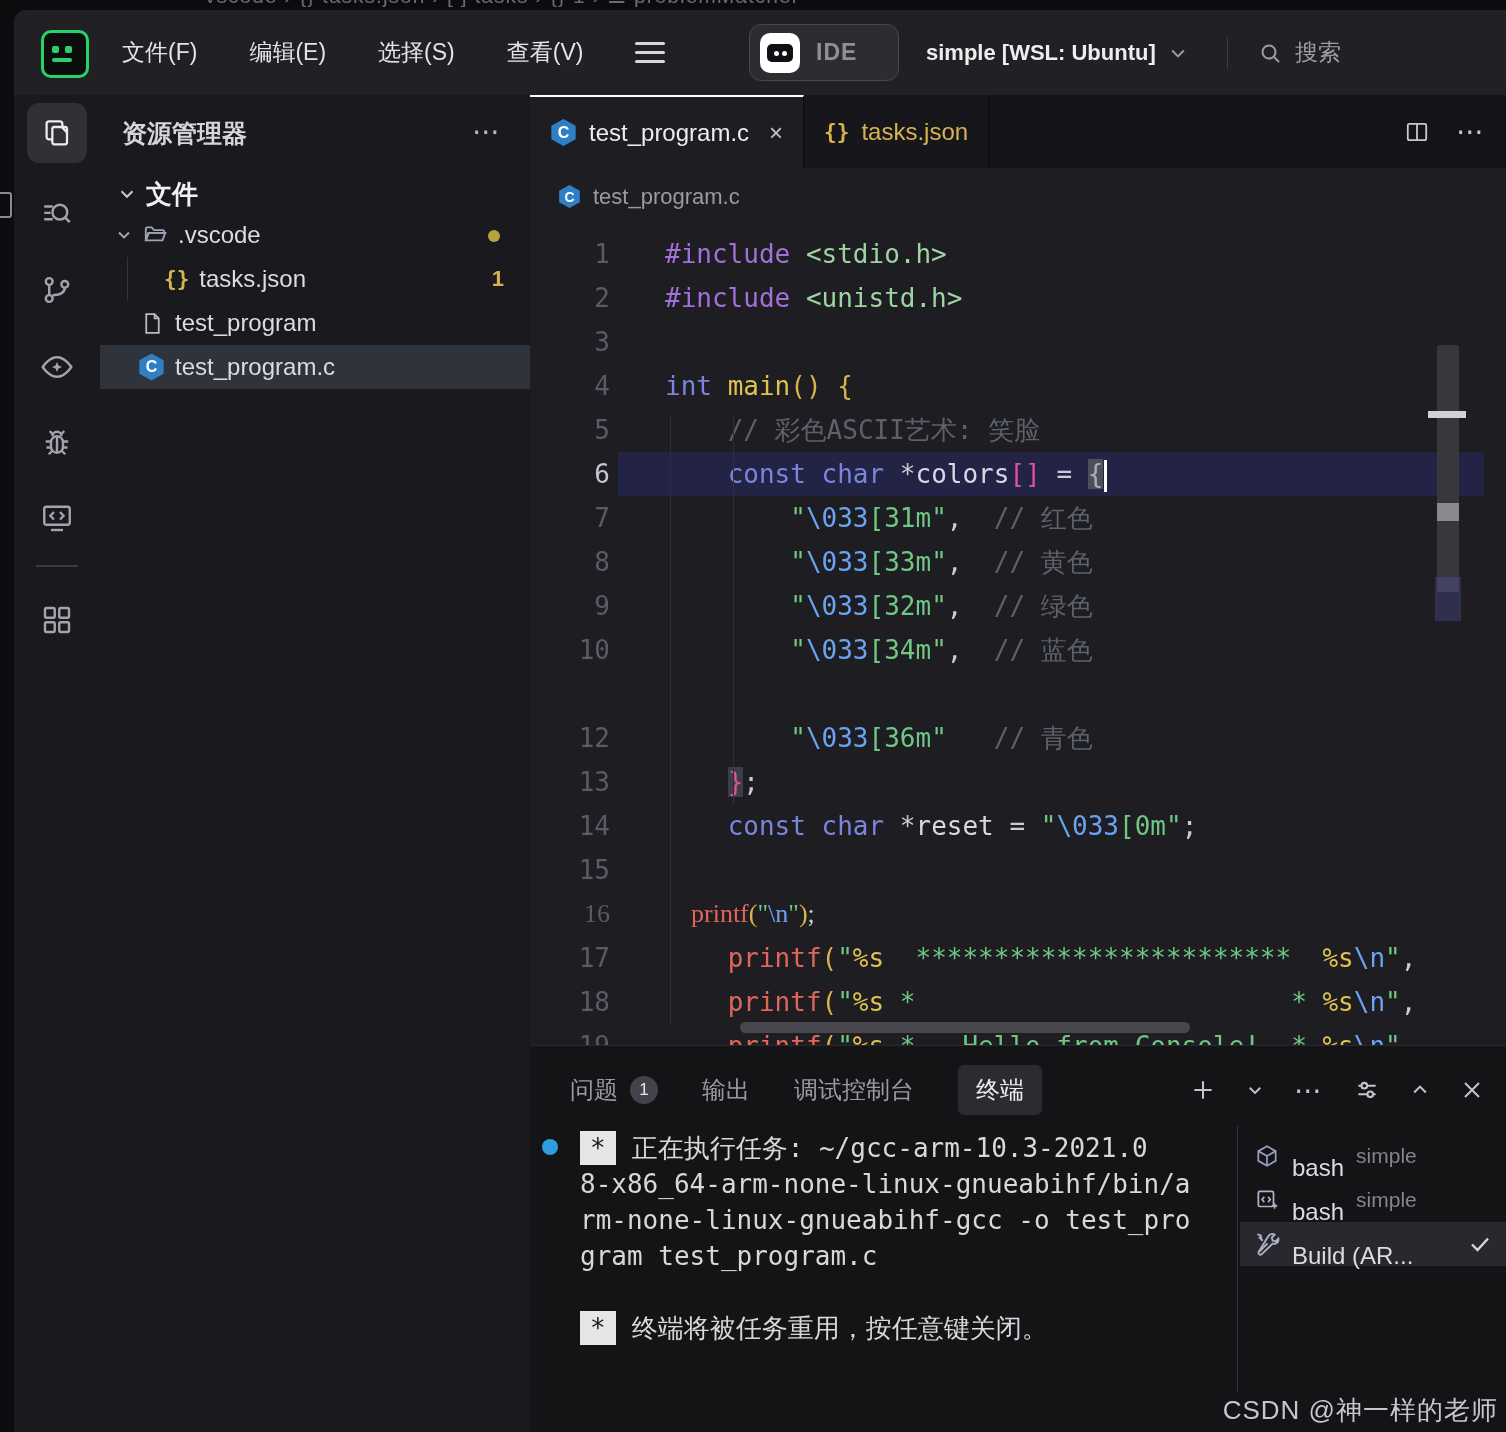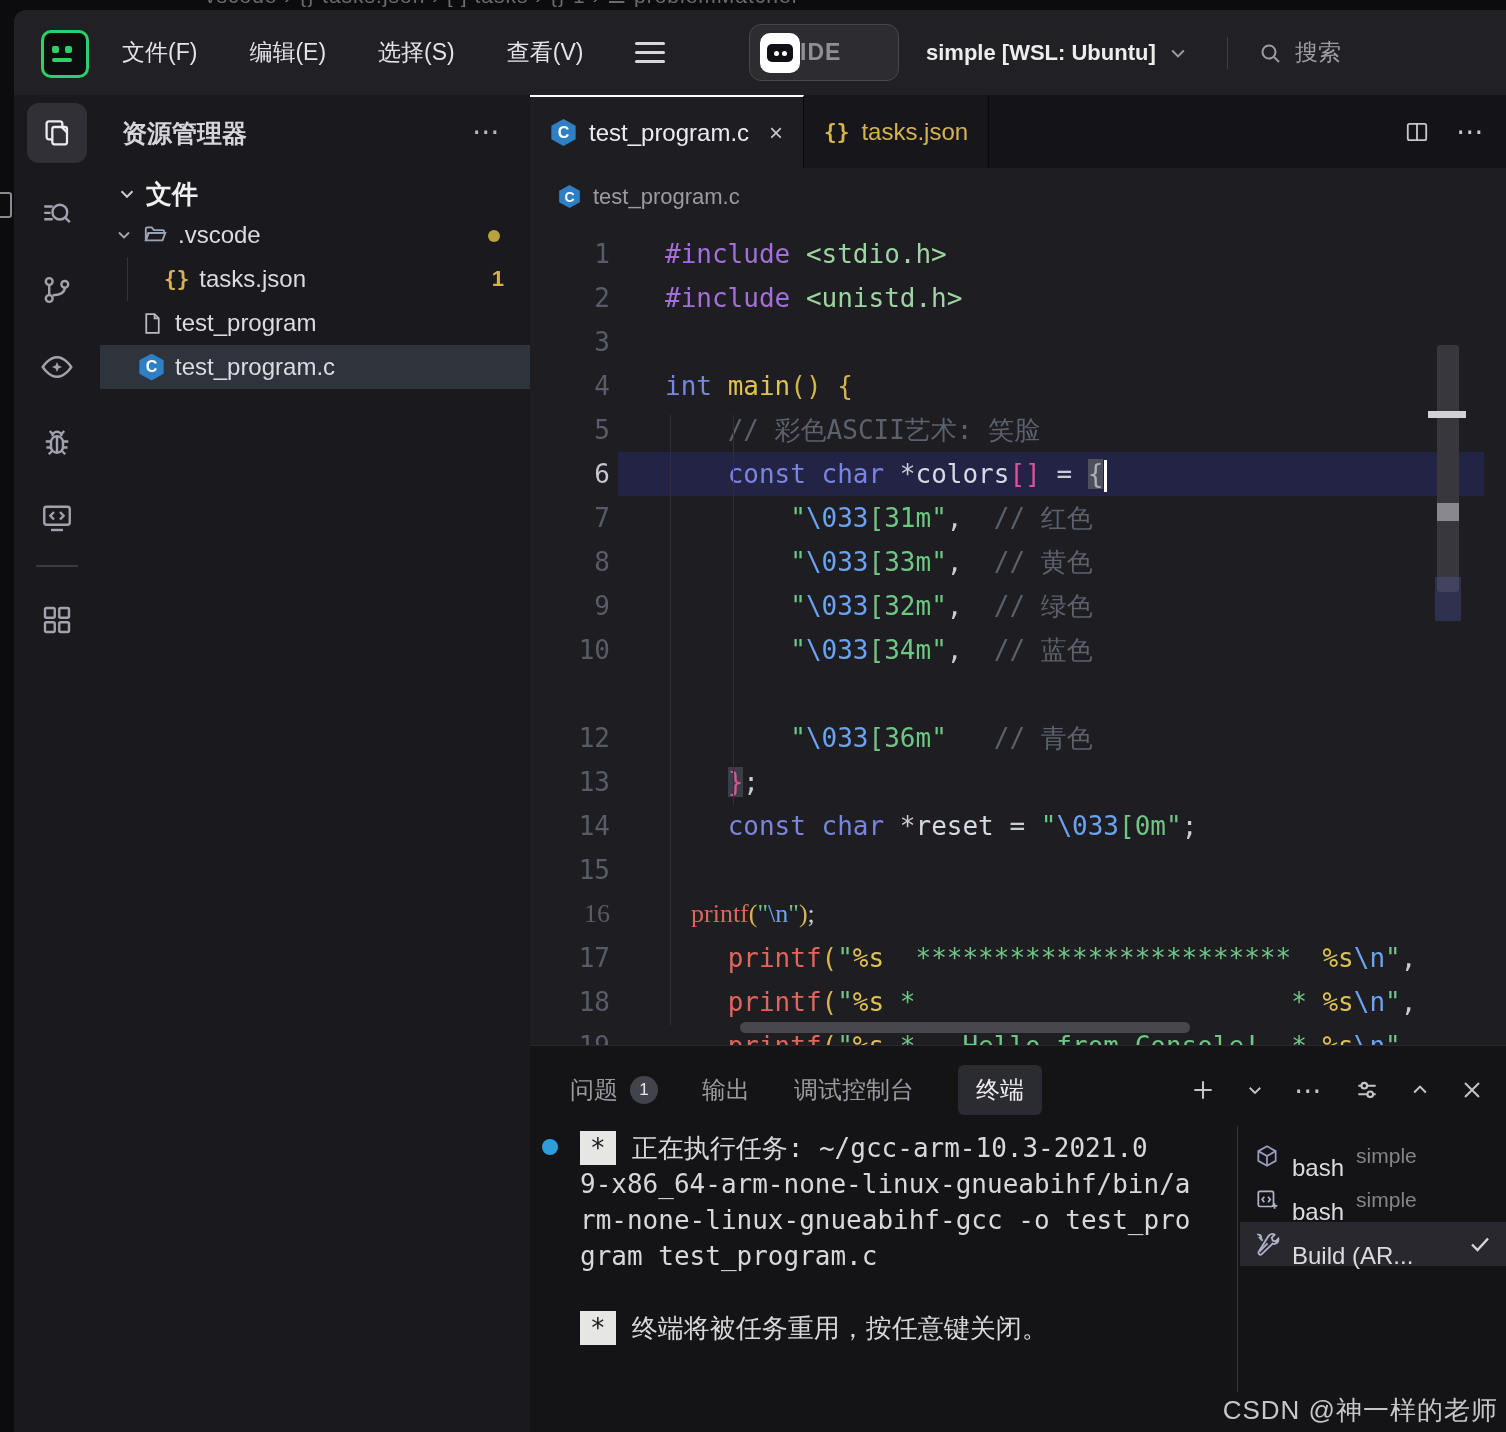--- a/index.html
+++ b/index.html
@@ -18,21 +18,21 @@
   
   .titlebar{position:absolute;left:0;top:0;width:100%;height:85px;background:#202025;}
   .robot{position:absolute;left:27px;top:20px;width:42px;height:42px;background:#0b0e0c;border:3px solid #2ad169;border-radius:10px;}
   .robot .eye{position:absolute;top:13px;width:7px;height:7px;background:#2ad169;border-radius:2px;}
   .robot .e1{left:8px}.robot .e2{left:21px}
   .robot .mouth{position:absolute;left:8px;top:25px;width:20px;height:4px;background:#2ad169;border-radius:2px;}
   .menus{position:absolute;left:100px;top:0;height:85px;display:flex;align-items:center;gap:36px;}
   .menu-item{font-size:23px;color:#e4e4e8;padding:6px 8px;border-radius:6px;white-space:nowrap;}
   .hamburger{margin-left:8px;width:30px;height:85px;display:flex;flex-direction:column;justify-content:center;gap:6px;}
   .hamburger i{display:block;height:3px;background:#d8d8dc;border-radius:2px;}
-  .ide-pill{position:absolute;left:735px;top:14px;width:150px;height:57px;background:#2c2c31;border:1px solid #47474c;border-radius:12px;display:flex;align-items:center;gap:0;padding-left:10px;box-sizing:border-box;text-align:center;}
+  .ide-pill{position:absolute;left:735px;top:14px;width:150px;height:57px;background:#2c2c31;border:1px solid #47474c;border-radius:12px;display:flex;align-items:center;gap:16px;padding-left:10px;box-sizing:border-box;text-align:center;}
   .ide-ic{width:40px;height:40px;background:#fff;border-radius:10px;position:relative;}
   .ide-ic::before{content:"";position:absolute;left:7px;top:11px;width:26px;height:18px;background:#101014;border-radius:5px;}
   .ide-ic::after{content:"";position:absolute;left:14px;top:18px;width:5px;height:5px;background:#fff;border-radius:50%;box-shadow:8px 0 0 #fff;}
   .ide-label{font-size:23px;font-weight:700;color:#8f8f97;letter-spacing:1px;}
   .ws{position:absolute;left:912px;top:0;height:85px;display:flex;align-items:center;gap:12px;}
   .ws-label{font-size:22px;font-weight:600;color:#eceded;white-space:nowrap;}
   .tb-divider{position:absolute;left:1213px;top:27px;width:1px;height:32px;background:#3d3d44;}
   .tb-search{position:absolute;left:1244px;top:0;height:85px;display:flex;align-items:center;gap:13px;}
   .tb-search .lbl{font-size:23px;color:#9d9da4;}
 
@@ -350,21 +350,21 @@
           <svg width="20" height="20" viewBox="0 0 24 24" fill="none" stroke="currentColor" stroke-width="2.4">
               <path d="M5 15l7-7 7 7"></path>
             </svg>
           <svg width="24" height="24" viewBox="0 0 24 24" fill="none" stroke="currentColor" stroke-width="2">
               <path d="M5 5l14 14M19 5L5 19"></path>
             </svg>
         </div>
 
         <div class="term" id="terminal">
             <div class="tline"><span class="tdot"></span><span class="tstar">*</span>正在执行任务: ~/gcc-arm-10.3-2021.0</div>
-            <div class="tline">9-x86_64-arm-none-linux-gnueabihf/bin/a</div>
+            <div class="tline">8-x86_64-arm-none-linux-gnueabihf/bin/a</div>
             <div class="tline">rm-none-linux-gnueabihf-gcc -o test_pro</div>
             <div class="tline">gram test_program.c</div>
             <div class="tline">&nbsp;</div>
             <div class="tline"><span class="tstar">*</span>终端将被任务重用，按任意键关闭。</div>
           </div>
 
         <div class="term-divider"></div>
         <div class="termlist">
           <div class="trow">
             <svg width="26" height="26" viewBox="0 0 24 24" fill="none" stroke="#9a9cc0" stroke-width="1.6">

